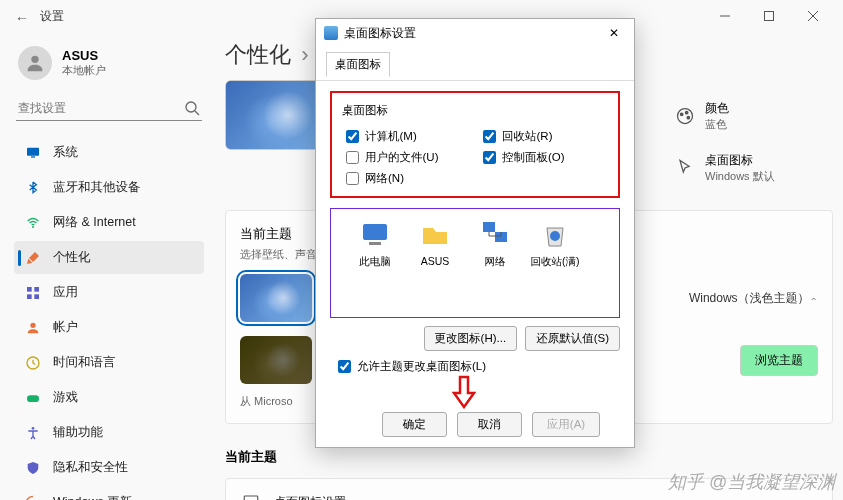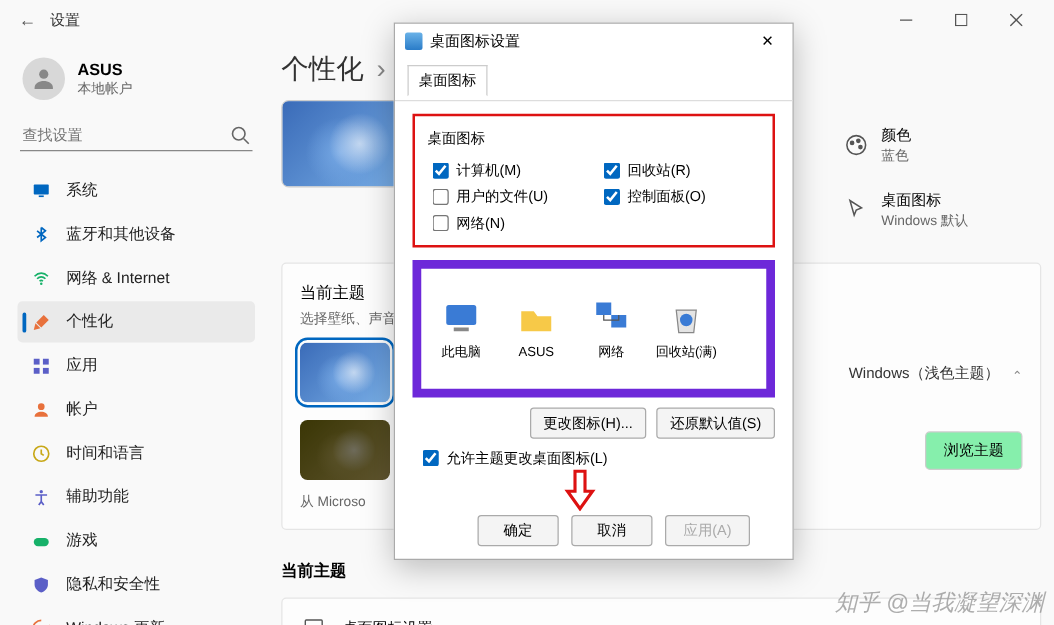--- a/index.html
+++ b/index.html
@@ -48,21 +48,21 @@
 .opt .osub { font-size: 11px; color: #666; }
 
 .panel { border: 1px solid #e5e5e5; border-radius: 4px; background: #fdfdfd; padding: 14px; margin-top: 60px; }
 .panel .ptitle { font-size: 13px; margin-bottom: 4px; }
 .panel .psub { font-size: 11px; color: #666; margin-bottom: 12px; }
 .panel .row { display: flex; align-items: center; }
 .thumbs { display: flex; gap: 10px; }
 .thumb { width: 72px; height: 48px; border-radius: 6px; overflow: hidden; position: relative; }
 .thumb.sel { outline: 2px solid #0067c0; outline-offset: 2px; }
 .thumb .bloom { border-radius: 4px; }
-.rightside { margin-left: auto; display: flex; align-items: flex-end; gap: 10px; }
+.rightside { margin-left: auto; display: flex; align-items: flex-end; }
 .pill { font-size: 12px; color: #333; }
 .caret { font-size: 10px; color: #888; }
 .browsebtn { border: 1px solid #ccc; background: #86efac; padding: 6px 14px; border-radius: 4px; font-size: 12px; margin-left: auto; }
 
 .related { margin-top: 24px; }
 .related h3 { font-size: 13px; font-weight: 600; margin-bottom: 12px; }
 .relrow { border: 1px solid #e5e5e5; border-radius: 4px; background: #fdfdfd; padding: 14px 16px; display: flex; align-items: center; gap: 14px; }
 .relrow .ricon { width: 18px; height: 18px; }
 
 .dialog { position: absolute; left: 315px; top: 18px; width: 320px; height: 430px; background: #fff; border: 1px solid #aaa; box-shadow: 0 6px 24px rgba(0,0,0,0.25); }
@@ -72,21 +72,21 @@
 .dialog .tab { padding: 4px 10px; border-bottom: 1px solid #ddd; }
 .dialog .tab span { display: inline-block; padding: 4px 8px; border: 1px solid #ccc; border-bottom-color: #fff; background: #fff; font-size: 11.5px; position: relative; top: 1px; }
 .dialog .body { padding: 10px 14px; }
 .redbox { border: 2px solid #d11; padding: 8px 6px 4px 6px; margin-bottom: 10px; }
 .grouplbl { font-size: 11.5px; margin: 2px 0 8px 4px; }
 .cbrow { display: flex; }
 .cbcol { width: 50%; }
 .cb { display: flex; align-items: center; margin: 3px 0 6px 8px; font-size: 11.5px; }
 .cb input { margin-right: 6px; accent-color: #0067c0; width: 13px; height: 13px; }
 
-.iconbox { border: 7px solid #6d28d9; height: 110px; padding: 8px 4px; display: flex; gap: 4px; align-items: center; }
+.iconbox { border: 1px solid #6d28d9; height: 110px; padding: 8px 16px; display: flex; gap: 4px; align-items: flex-start; }
 .iitem { width: 56px; text-align: center; font-size: 10.5px; }
 .iitem .ii { width: 34px; height: 34px; margin: 0 auto 4px auto; display:flex;align-items:center;justify-content:center; }
 
 .btnrow { display: flex; justify-content: flex-end; gap: 8px; margin-top: 8px; }
 .dbtn { border: 1px solid #aaa; background: #f4f4f4; padding: 4px 10px; font-size: 11.5px; border-radius: 3px; cursor: pointer; }
 .dbtn.disabled { color: #aaa; }
 
 .arrow { position: absolute; left: 450px; top: 375px; }
 .arrow svg { width: 28px; height: 34px; }
 
@@ -208,34 +208,34 @@
             <circle cx="12" cy="12" r="9" stroke="#c8a818" stroke-width="2" fill="none"></circle>
             <path d="M12 7v5l3 2" stroke="#c8a818" stroke-width="2" fill="none"></path>
           </svg>
         </span>
         <span class="nlabel">时间和语言</span>
       </div>
       <div class="navitem">
         <span class="bar"></span>
         <span class="nicon">
           <svg viewBox="0 0 24 24" width="16" height="16">
+            <rect x="3" y="8" width="18" height="10" rx="5" fill="#17b169"></rect>
+          </svg>
+        </span>
+        <span class="nlabel">游戏</span>
+      </div>
+      <div class="navitem">
+        <span class="bar"></span>
+        <span class="nicon">
+          <svg viewBox="0 0 24 24" width="16" height="16">
             <circle cx="12" cy="5" r="2" fill="#5b5fc7"></circle>
             <path d="M5 9h14M12 9v8M9 21l3-4 3 4" stroke="#5b5fc7" stroke-width="2" fill="none"></path>
           </svg>
         </span>
         <span class="nlabel">辅助功能</span>
-      </div>
-      <div class="navitem">
-        <span class="bar"></span>
-        <span class="nicon">
-          <svg viewBox="0 0 24 24" width="16" height="16">
-            <rect x="3" y="8" width="18" height="10" rx="5" fill="#17b169"></rect>
-          </svg>
-        </span>
-        <span class="nlabel">游戏</span>
       </div>
       <div class="navitem">
         <span class="bar"></span>
         <span class="nicon">
           <svg viewBox="0 0 24 24" width="16" height="16">
             <path d="M12 3l8 3v5c0 5-3 8-8 10-5-2-8-5-8-10V6z" fill="#5b5fc7"></path>
           </svg>
         </span>
         <span class="nlabel">隐私和安全性</span>
       </div>

